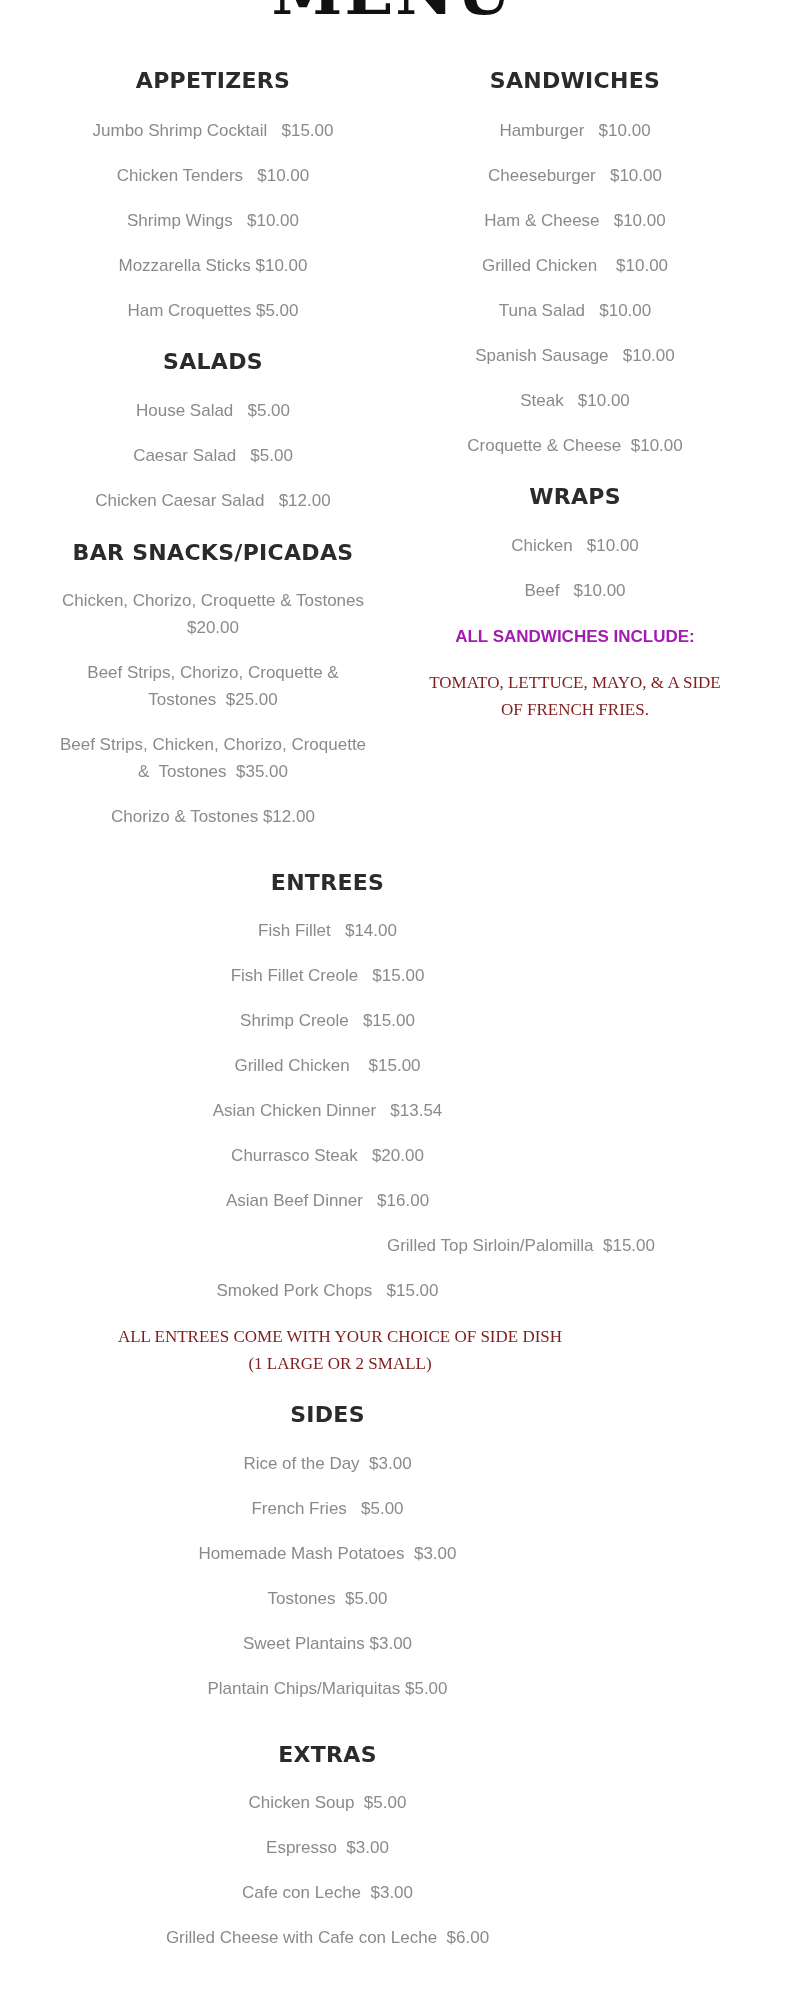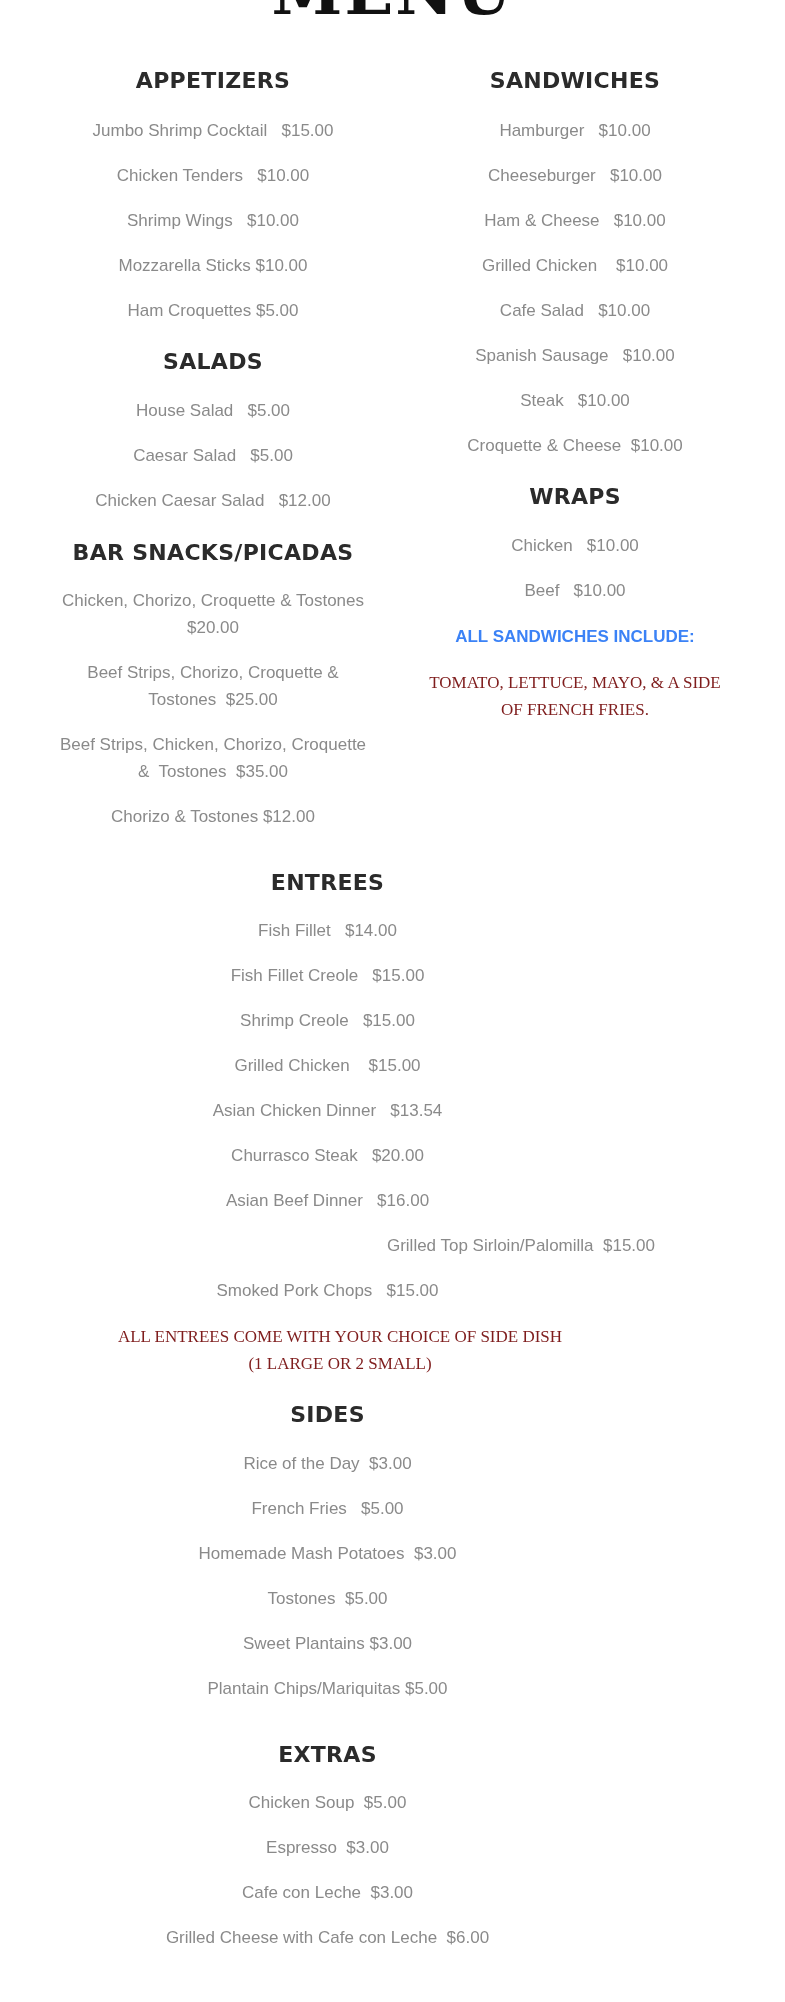--- a/index.html
+++ b/index.html
@@ -12,21 +12,21 @@
   .heading {
     position: absolute; text-align: center; font-family: "DejaVu Sans", sans-serif; font-weight: bold;
     font-size: 22px; line-height: 26px; color: #2b2b2b; letter-spacing: 0.3px;
   }
   .item {
     position: absolute; text-align: center; font-family: "Liberation Sans", sans-serif;
     font-size: 17px; line-height: 27px; color: #8a8a8a; white-space: pre-wrap;
   }
   .subhead {
     position: absolute; text-align: center; font-family: "Liberation Sans", sans-serif; font-weight: bold;
-    font-size: 17px; line-height: 24px; color: #3b82f6;
+    font-size: 17px; line-height: 24px; color: #a21caf;
   }
   .note {
     position: absolute; text-align: center; font-family: Liberation Serif, serif;
     font-size: 17px; line-height: 27px; color: #7f1d1d; white-space: pre-wrap;
   }
   .colL { left: 30px; width: 366px; }
   .colR { left: 395px; width: 360px; }
   .full { left: 0; width: 655px; }
 </style>
 </head>
@@ -55,21 +55,21 @@
 Tostones  $25.00</div>
   <div class="item colL" style="top:731px;">Beef Strips, Chicken, Chorizo, Croquette
 &amp;  Tostones  $35.00</div>
   <div class="item colL" style="top:803px;">Chorizo &amp; Tostones $12.00</div>
 
   <div class="heading colR" style="top:68px;">SANDWICHES</div>
   <div class="item colR" style="top:117px;">Hamburger   $10.00</div>
   <div class="item colR" style="top:162px;">Cheeseburger   $10.00</div>
   <div class="item colR" style="top:207px;">Ham &amp; Cheese   $10.00</div>
   <div class="item colR" style="top:252px;">Grilled Chicken    $10.00</div>
-  <div class="item colR" style="top:297px;">Cafe Salad   $10.00</div>
+  <div class="item colR" style="top:297px;">Tuna Salad   $10.00</div>
   <div class="item colR" style="top:342px;">Spanish Sausage   $10.00</div>
   <div class="item colR" style="top:387px;">Steak   $10.00</div>
   <div class="item colR" style="top:432px;">Croquette &amp; Cheese  $10.00</div>
 
   <div class="heading colR" style="top:484px;">WRAPS</div>
   <div class="item colR" style="top:532px;">Chicken   $10.00</div>
   <div class="item colR" style="top:577px;">Beef   $10.00</div>
 
   <div class="subhead colR" style="top:625px;">ALL SANDWICHES INCLUDE:</div>
   <div class="note colR" style="top:669px;">TOMATO, LETTUCE, MAYO, &amp; A SIDE

